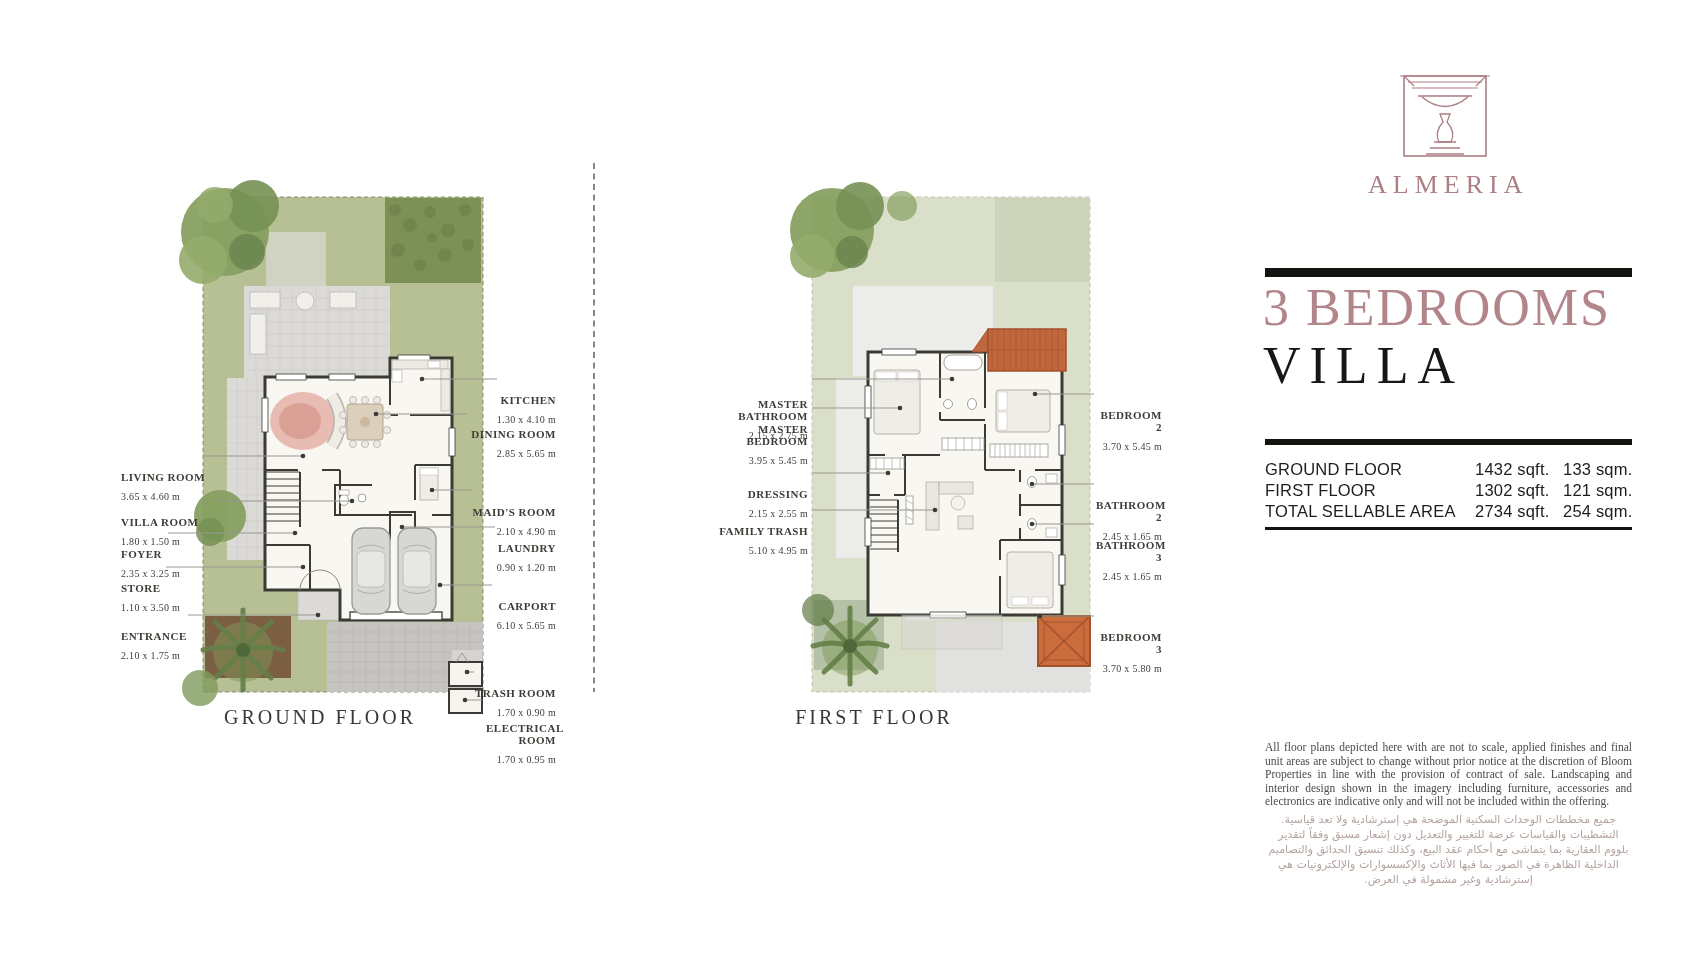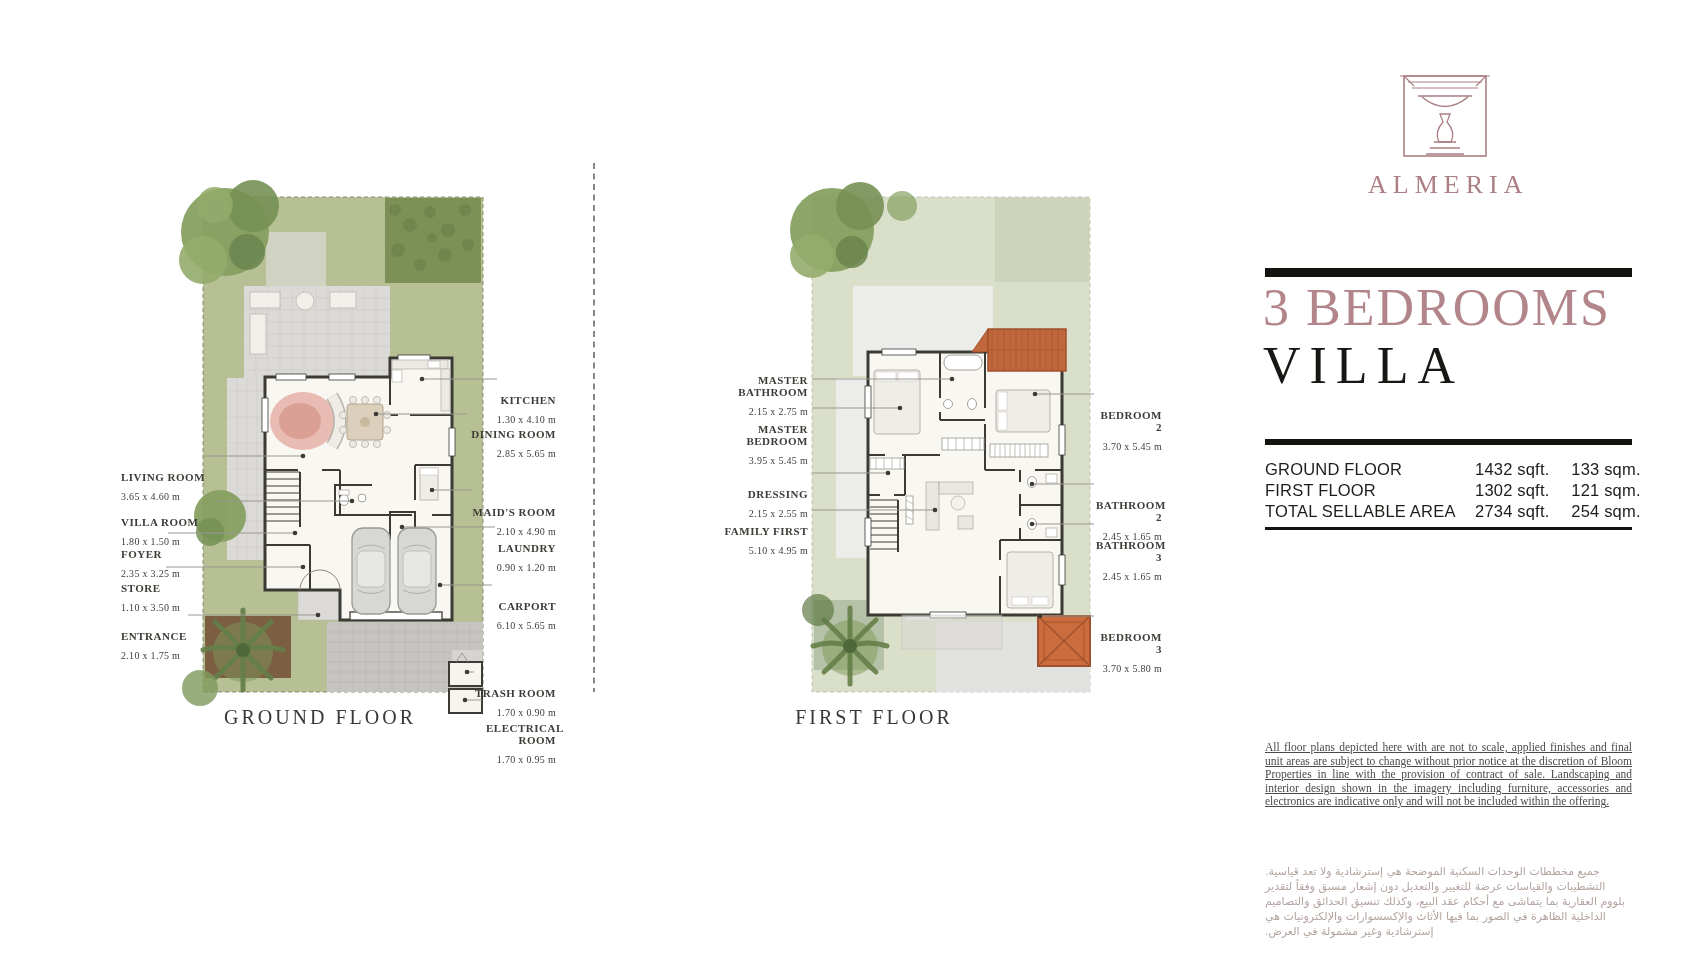--- a/index.html
+++ b/index.html
@@ -16,25 +16,25 @@
   
   .brandname{position:absolute;left:1368px;top:170px;width:160px;text-align:right;
              font-size:26px;letter-spacing:6px;color:#ab7f84;}
   .bar{position:absolute;background:#141310;}
   .h-rose{position:absolute;left:1263px;top:282px;font-size:52px;letter-spacing:2px;color:#b2858a;white-space:nowrap;line-height:1;}
   .h-ink{position:absolute;left:1263px;top:340px;font-size:52px;letter-spacing:9px;color:#181714;white-space:nowrap;line-height:1;}
   .trow{position:absolute;left:1265px;width:367px;height:20px;font-family:"Liberation Sans",sans-serif;
         font-size:16.5px;color:#1e1d1a;letter-spacing:.2px;}
   .trow .c1{position:absolute;left:0;width:205px;}
   .trow .c2{position:absolute;left:210px;width:88px;}
-  .trow .c3{position:absolute;left:306px;width:70px;text-align:center;}
+  .trow .c3{position:absolute;left:298px;width:70px;}
   .disc-en{position:absolute;left:1265px;top:741px;width:367px;font-size:11.5px;line-height:13.6px;
-           color:#4c4a46;text-align:justify;font-family:"Liberation Serif",serif;text-decoration:underline;}
-  .disc-ar{position:absolute;left:1265px;top:864px;width:367px;font-size:11px;line-height:15px;
-           color:#b4a49f;text-align:left;direction:rtl;font-family:"DejaVu Sans",sans-serif;}
+           color:#4c4a46;text-align:justify;font-family:"Liberation Serif",serif;}
+  .disc-ar{position:absolute;left:1265px;top:812px;width:367px;font-size:11px;line-height:15px;
+           color:#b4a49f;text-align:center;direction:rtl;font-family:"DejaVu Sans",sans-serif;}
 </style>
 </head>
 <body>
 
 <svg class="abs" style="left:0;top:0" width="1700" height="956" viewBox="0 0 1700 956">
 
   <g>
     <rect x="203" y="197" width="280" height="495" fill="#b6c094" stroke="#858c6d" stroke-width="1" stroke-dasharray="4 3"></rect>
     <rect x="385" y="198" width="96" height="85" fill="#7d9156"></rect>
     <g fill="#6b7f49" opacity="0.65">
@@ -319,34 +319,34 @@
 </div>
 <div class="plabel ra" style="left:460px;top:659px;width:96px">
   <span class="nm">TRASH ROOM</span>
   <span class="dm">1.70 x 0.90 m</span>
 </div>
 <div class="plabel ra" style="left:486px;top:694px;width:70px">
   <span class="nm">ELECTRICAL ROOM</span>
   <span class="dm">1.70 x 0.95 m</span>
 </div>
 
-<div class="plabel ra" style="left:694px;top:346px;width:114px">
+<div class="plabel ra" style="left:694px;top:370px;width:114px">
   <span class="nm">MASTER BATHROOM</span>
   <span class="dm">2.15 x 2.75 m</span>
 </div>
 <div class="plabel ra" style="left:694px;top:395px;width:114px">
   <span class="nm">MASTER BEDROOM</span>
   <span class="dm">3.95 x 5.45 m</span>
 </div>
 <div class="plabel ra" style="left:694px;top:460px;width:114px">
   <span class="nm">DRESSING</span>
   <span class="dm">2.15 x 2.55 m</span>
 </div>
 <div class="plabel ra" style="left:694px;top:497px;width:114px">
-  <span class="nm">FAMILY FIRST</span>
+  <span class="nm">FAMILY TRASH</span>
   <span class="dm">5.10 x 4.95 m</span>
 </div>
 <div class="plabel ra" style="left:1096px;top:381px;width:66px">
   <span class="nm">BEDROOM 2</span>
   <span class="dm">3.70 x 5.45 m</span>
 </div>
 <div class="plabel ra" style="left:1096px;top:471px;width:66px">
   <span class="nm">BATHROOM 2</span>
   <span class="dm">2.45 x 1.65 m</span>
 </div>

